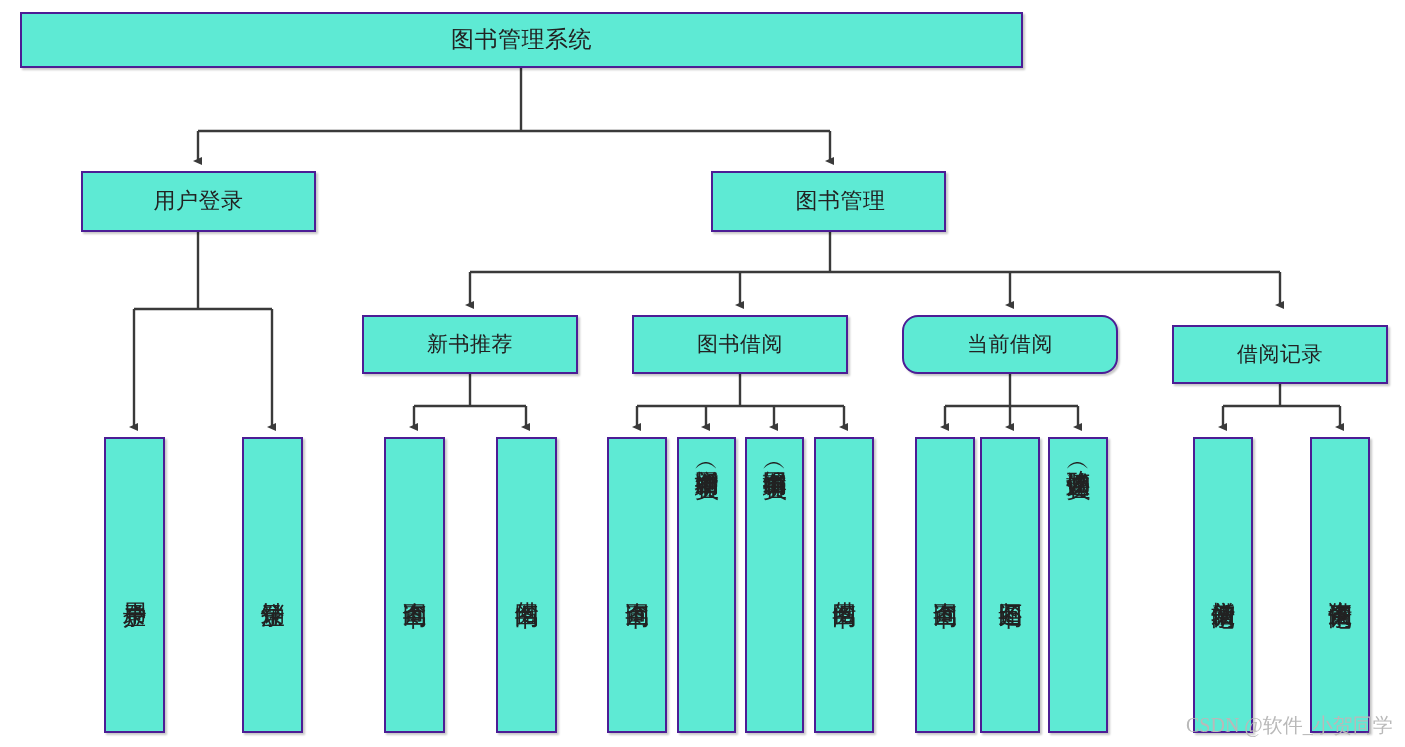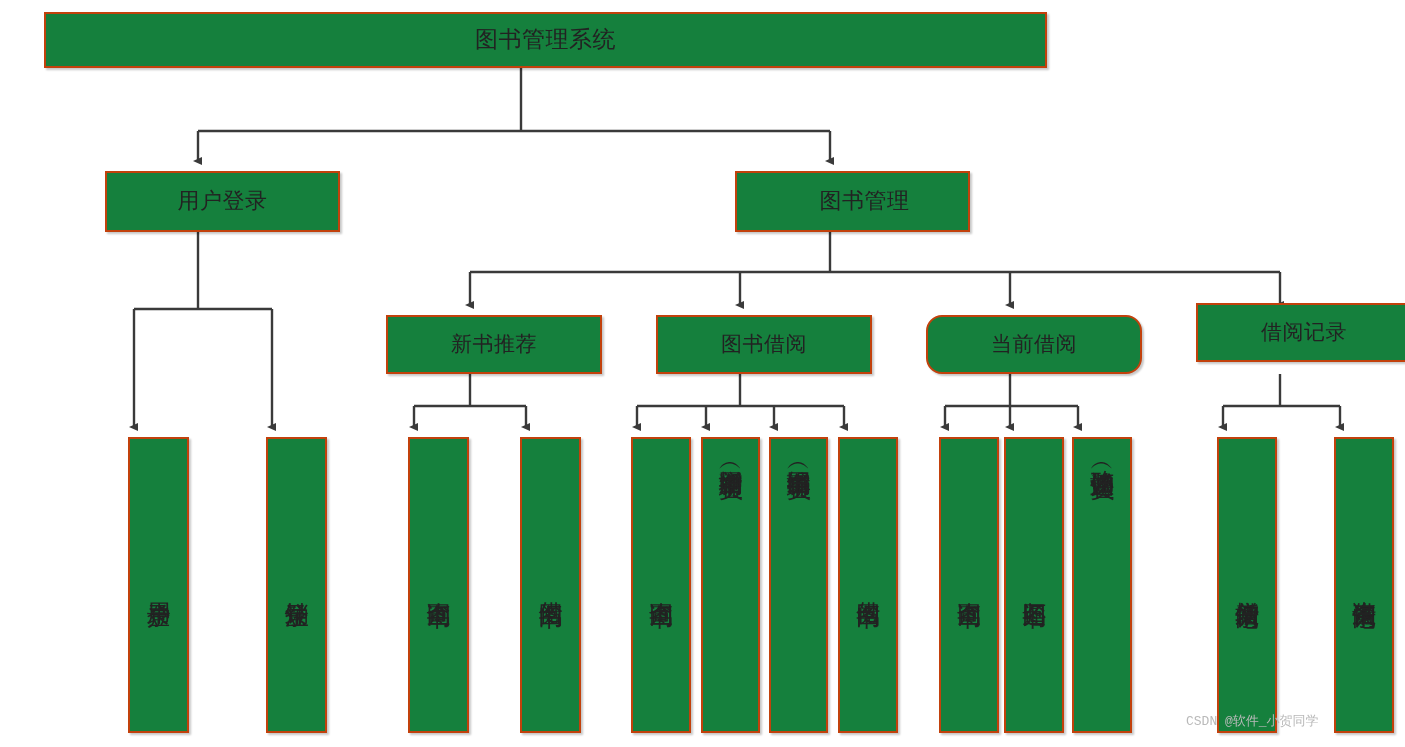--- a/index.html
+++ b/index.html
@@ -22,29 +22,28 @@
     position: absolute;
     left: 0;
     top: 0;
     width: 1405px;
     height: 747px;
     pointer-events: none;
   }
   .node {
     position: absolute;
     box-sizing: border-box;
-    background: #15803d;
-    border: 2px solid #c2410c;
+    background: #5eead4;
+    border: 2px solid #4c1d95;
     box-shadow: 2px 2px 2px rgba(0,0,0,0.22);
     display: flex;
     align-items: center;
     justify-content: center;
     color: #222222;
     z-index: 2;
-    margin-left: 24px;
   }
   .node .label {
     display: block;
     text-align: center;
     line-height: 1.12;
     letter-spacing: 0.5px;
     white-space: pre;
   }
   .node-root .label {
     font-size: 23px;
@@ -68,25 +67,25 @@
     letter-spacing: 1px;
   }
   .node-leaf.leaf-center {
     align-items: center;
     padding-top: 0;
   }
   #watermark {
     position: absolute;
     left: 1186px;
     top: 712px;
-    font-size: 13px;
+    font-size: 20px;
     color: #b9b9b9;
     white-space: nowrap;
     z-index: 5;
-    font-family: Liberation Mono, monospace;
+    font-family: Liberation Serif, serif;
   }
 </style>
 </head>
 <body>
 
 <div id="diagram-root">
 
   <svg id="wires" viewBox="0 0 1405 747" xmlns="http://www.w3.org/2000/svg">
     <defs>
       <marker id="arrow" markerWidth="10" markerHeight="10" refX="5" refY="5" orient="auto" markerUnits="userSpaceOnUse">
@@ -153,21 +152,21 @@
 
   <div class="node node-l3" style="left:362px; top:315px; width:216px; height:59px;">
     <span class="label">新书推荐</span>
   </div>
   <div class="node node-l3" style="left:632px; top:315px; width:216px; height:59px;">
     <span class="label">图书借阅</span>
   </div>
   <div class="node node-l3" style="left:902px; top:315px; width:216px; height:59px;border-radius:16px;">
     <span class="label">当前借阅</span>
   </div>
-  <div class="node node-l3" style="left:1172px; top:303px; width:216px; height:59px;">
+  <div class="node node-l3" style="left:1172px; top:325px; width:216px; height:59px;">
     <span class="label">借阅记录</span>
   </div>
 
   <div class="node node-leaf leaf-center" style="left:104px; top:437px; width:61px; height:296px;">
     <span class="label">用户登录</span>
   </div>
   <div class="node node-leaf leaf-center" style="left:242px; top:437px; width:61px; height:296px;">
     <span class="label">注销登录</span>
   </div>
 

